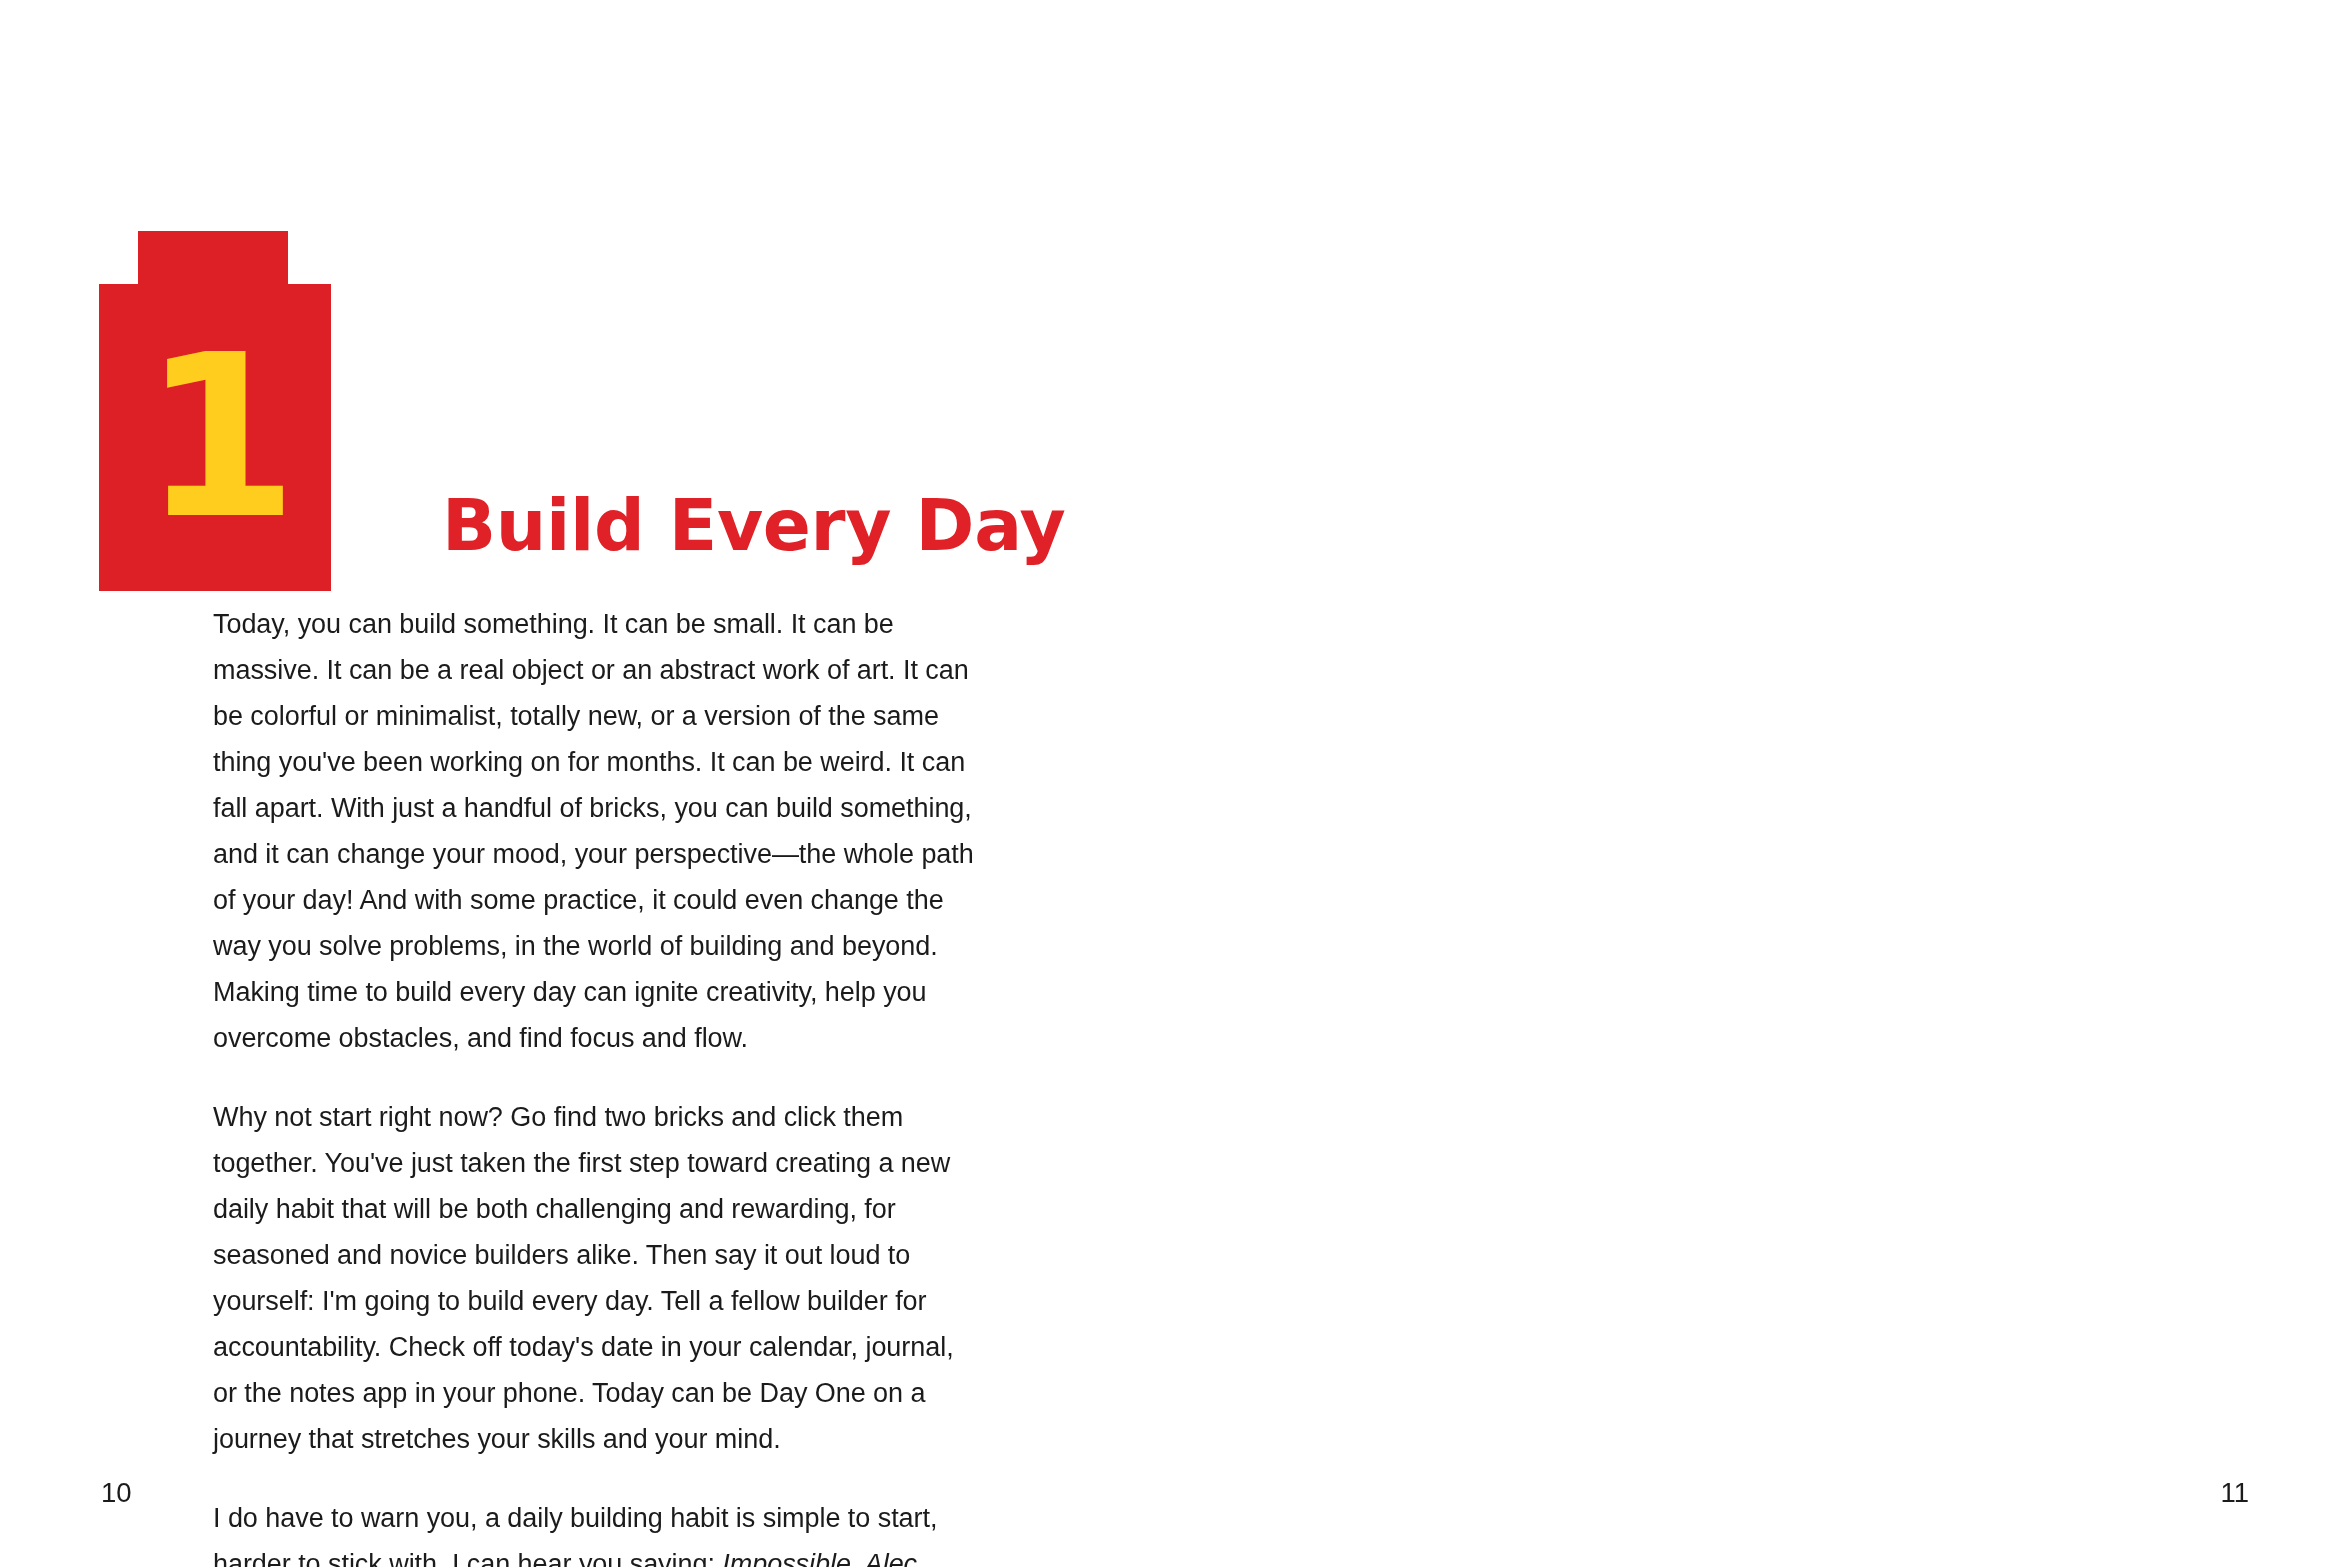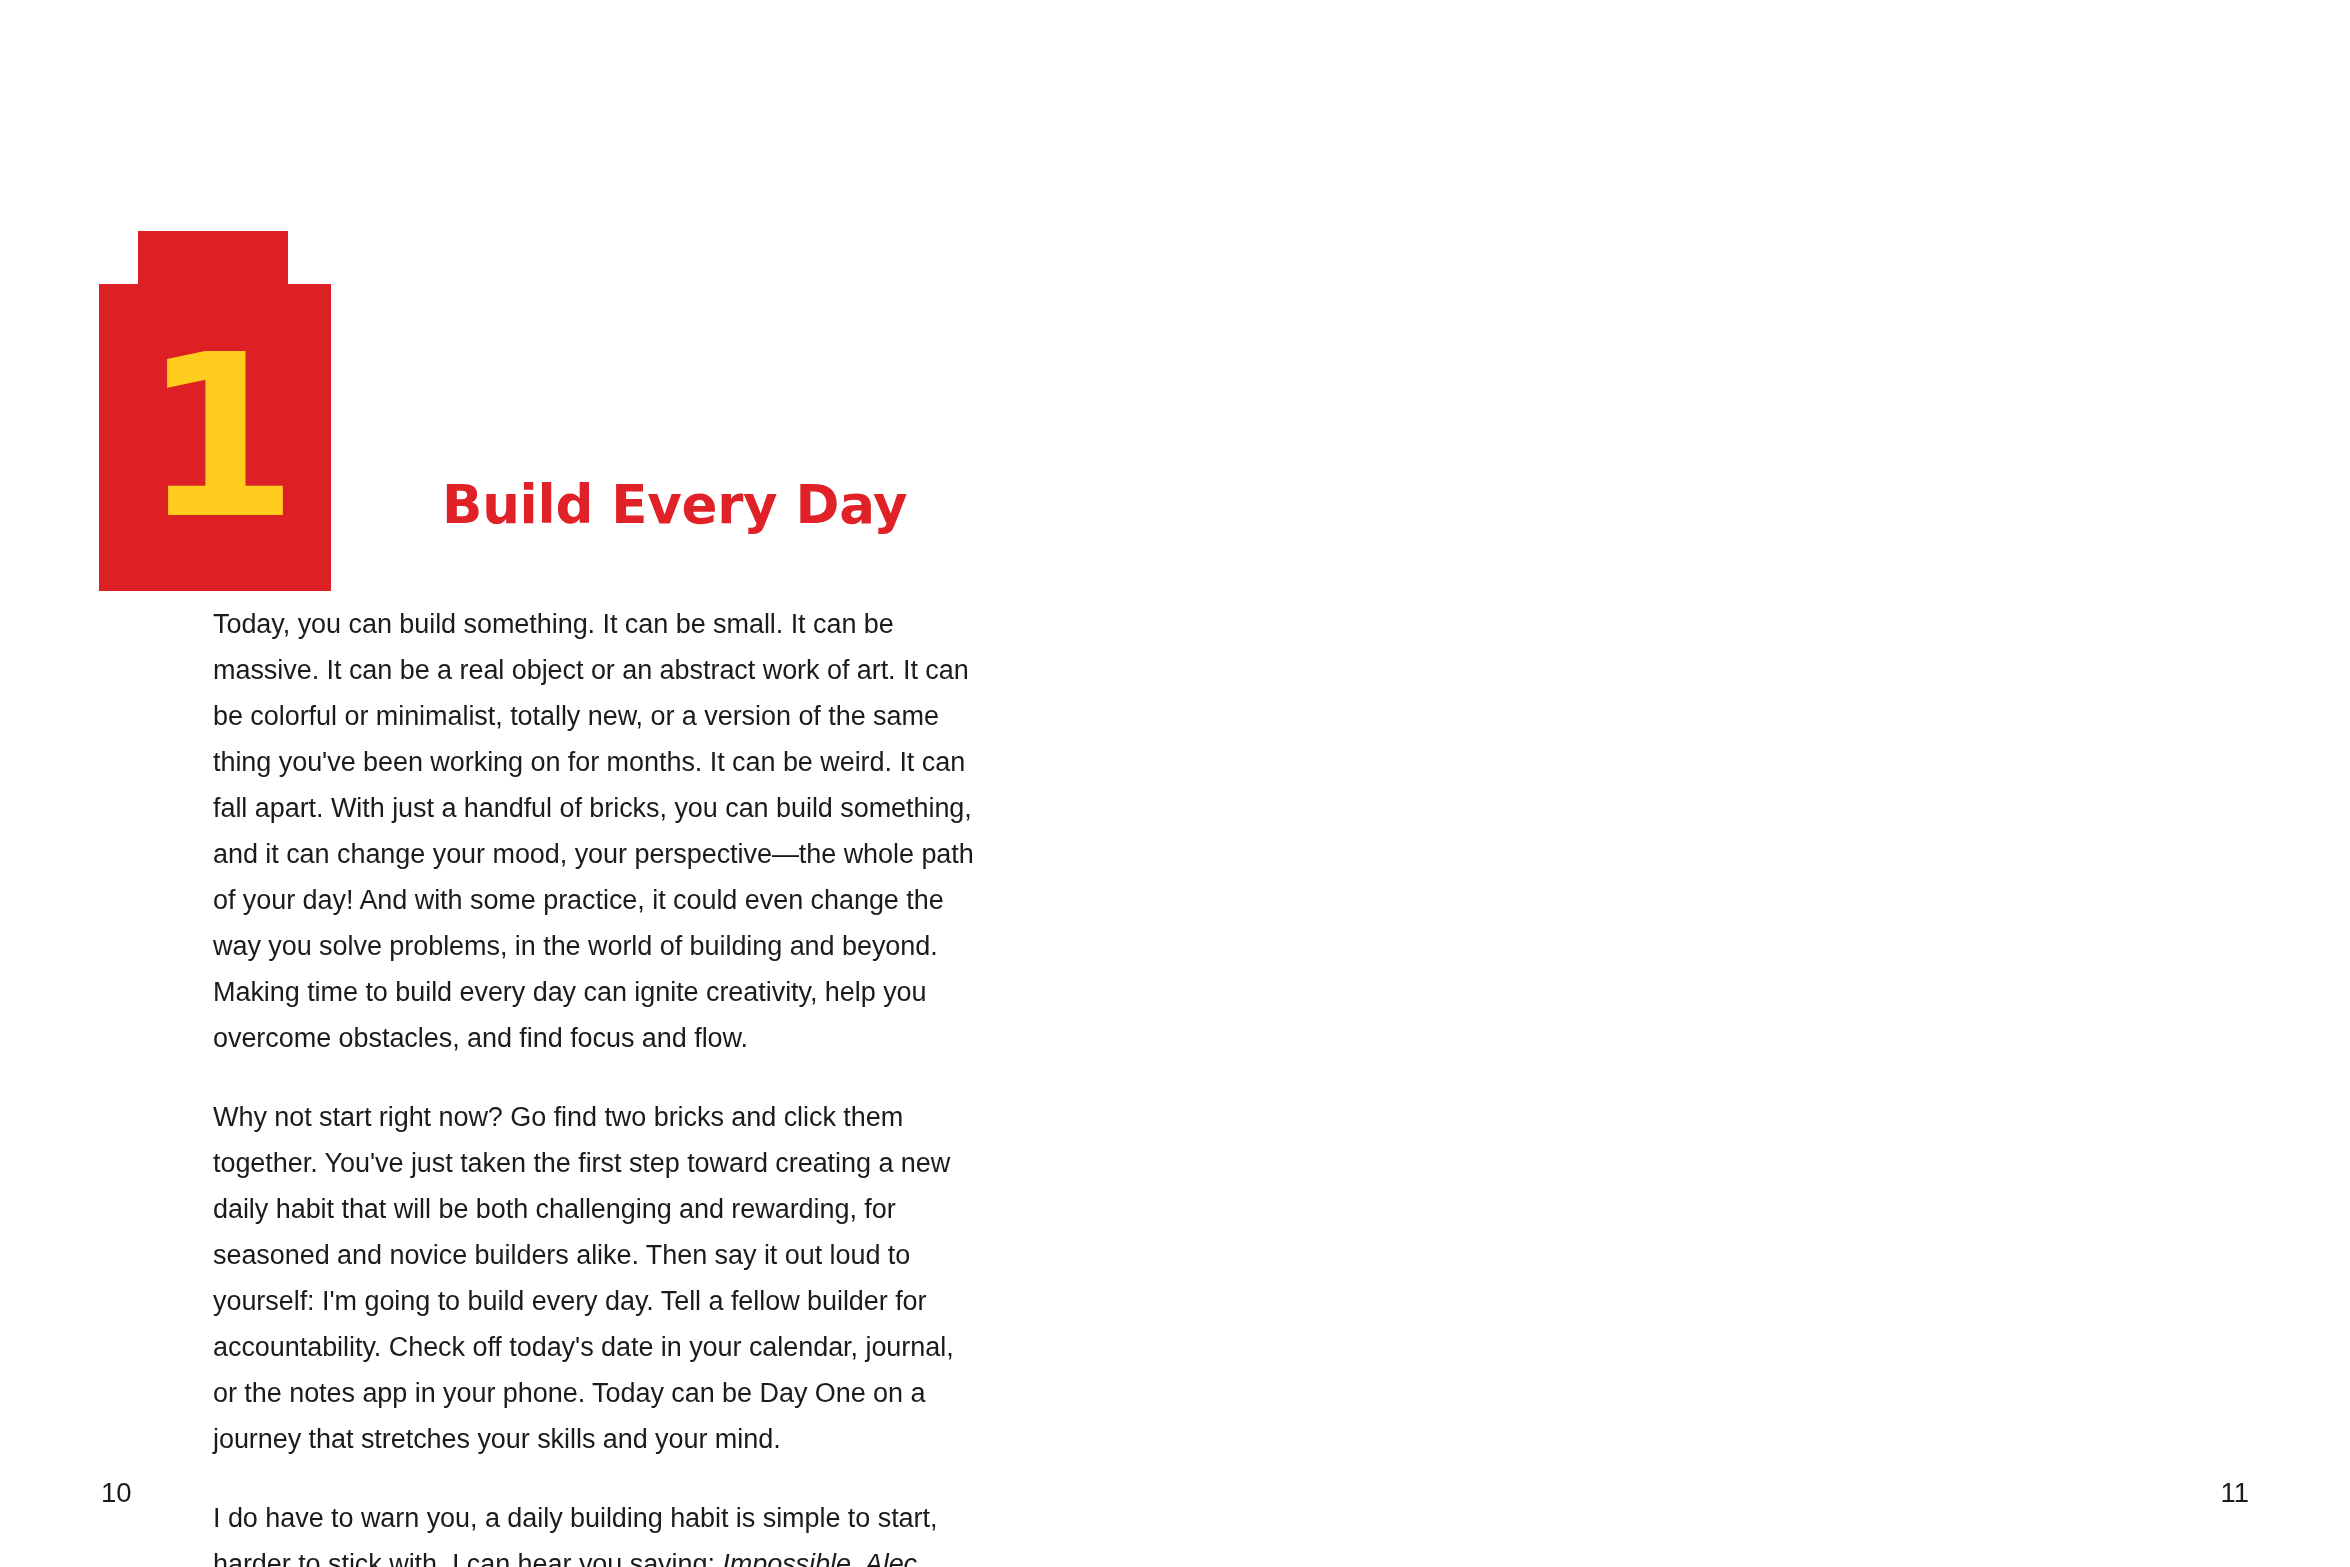--- a/index.html
+++ b/index.html
@@ -78,21 +78,21 @@
     letter-spacing: -0.02em;
     padding-left: 5.5px;
     box-sizing: border-box;
     font-family: "DejaVu Sans", sans-serif;
   }
 
   .chapter-title {
     position: absolute;
     left: 343px;
     top: 211px;
-    font-size: 53px;
+    font-size: 71px;
     line-height: 1;
     font-weight: 700;
     color: var(--title-color, #E02127);
     letter-spacing: -0.005em;
     white-space: nowrap;
     font-family: "DejaVu Sans", sans-serif;
   }
 
   
   .col {

